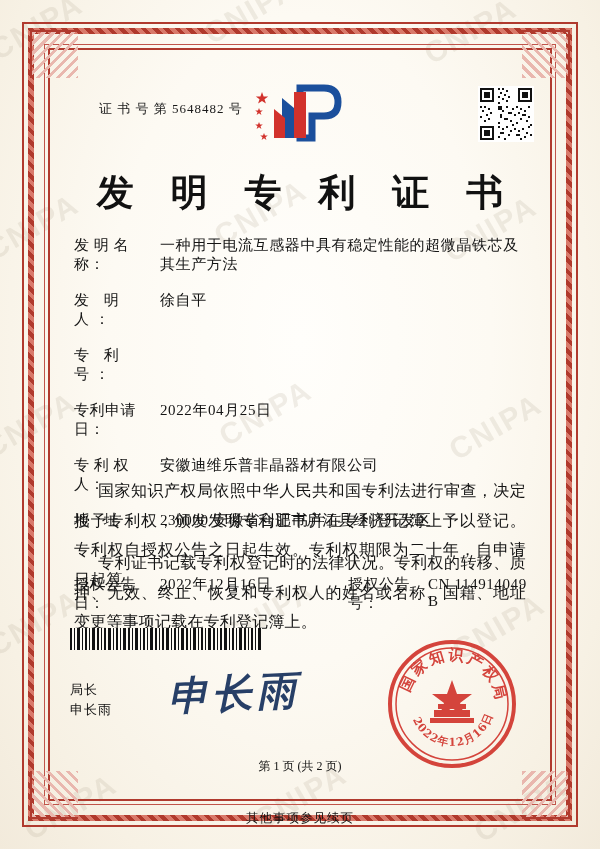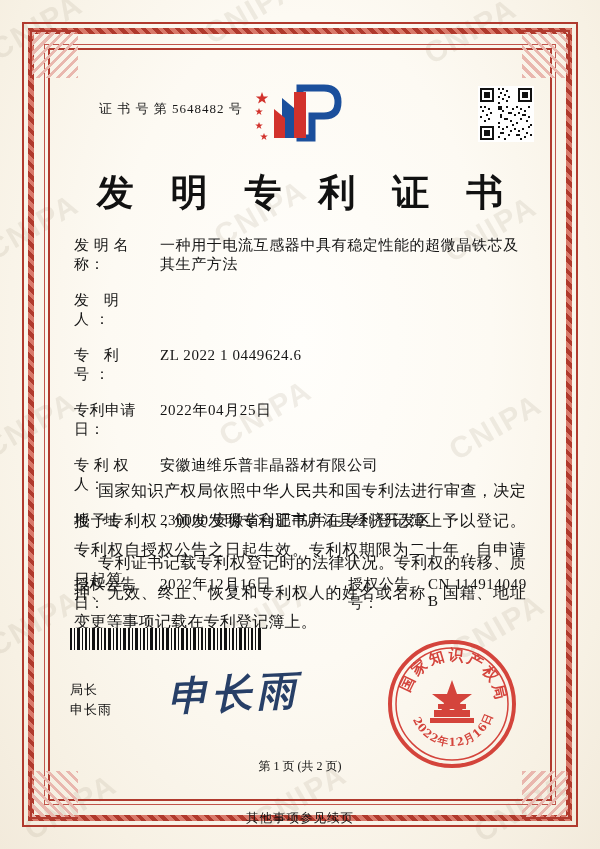--- a/index.html
+++ b/index.html
@@ -361,25 +361,25 @@
 
     <div class="fields">
 
       <div class="field-row">
         <div class="field-label">发 明 名 称：</div>
         <div class="field-value">一种用于电流互感器中具有稳定性能的超微晶铁芯及其生产方法</div>
       </div>
 
       <div class="field-row">
         <div class="field-label sp">发 明 人：</div>
+        <div class="field-value">徐自平</div>
       </div>
 
       <div class="field-row">
         <div class="field-label sp">专 利 号：</div>
-        <div class="field-value">ZL 2022 1 0449624.6</div>
       </div>
 
       <div class="field-row">
         <div class="field-label">专利申请日：</div>
         <div class="field-value">2022年04月25日</div>
       </div>
 
       <div class="field-row">
         <div class="field-label">专 利 权 人：</div>
         <div class="field-value">安徽迪维乐普非晶器材有限公司</div>

